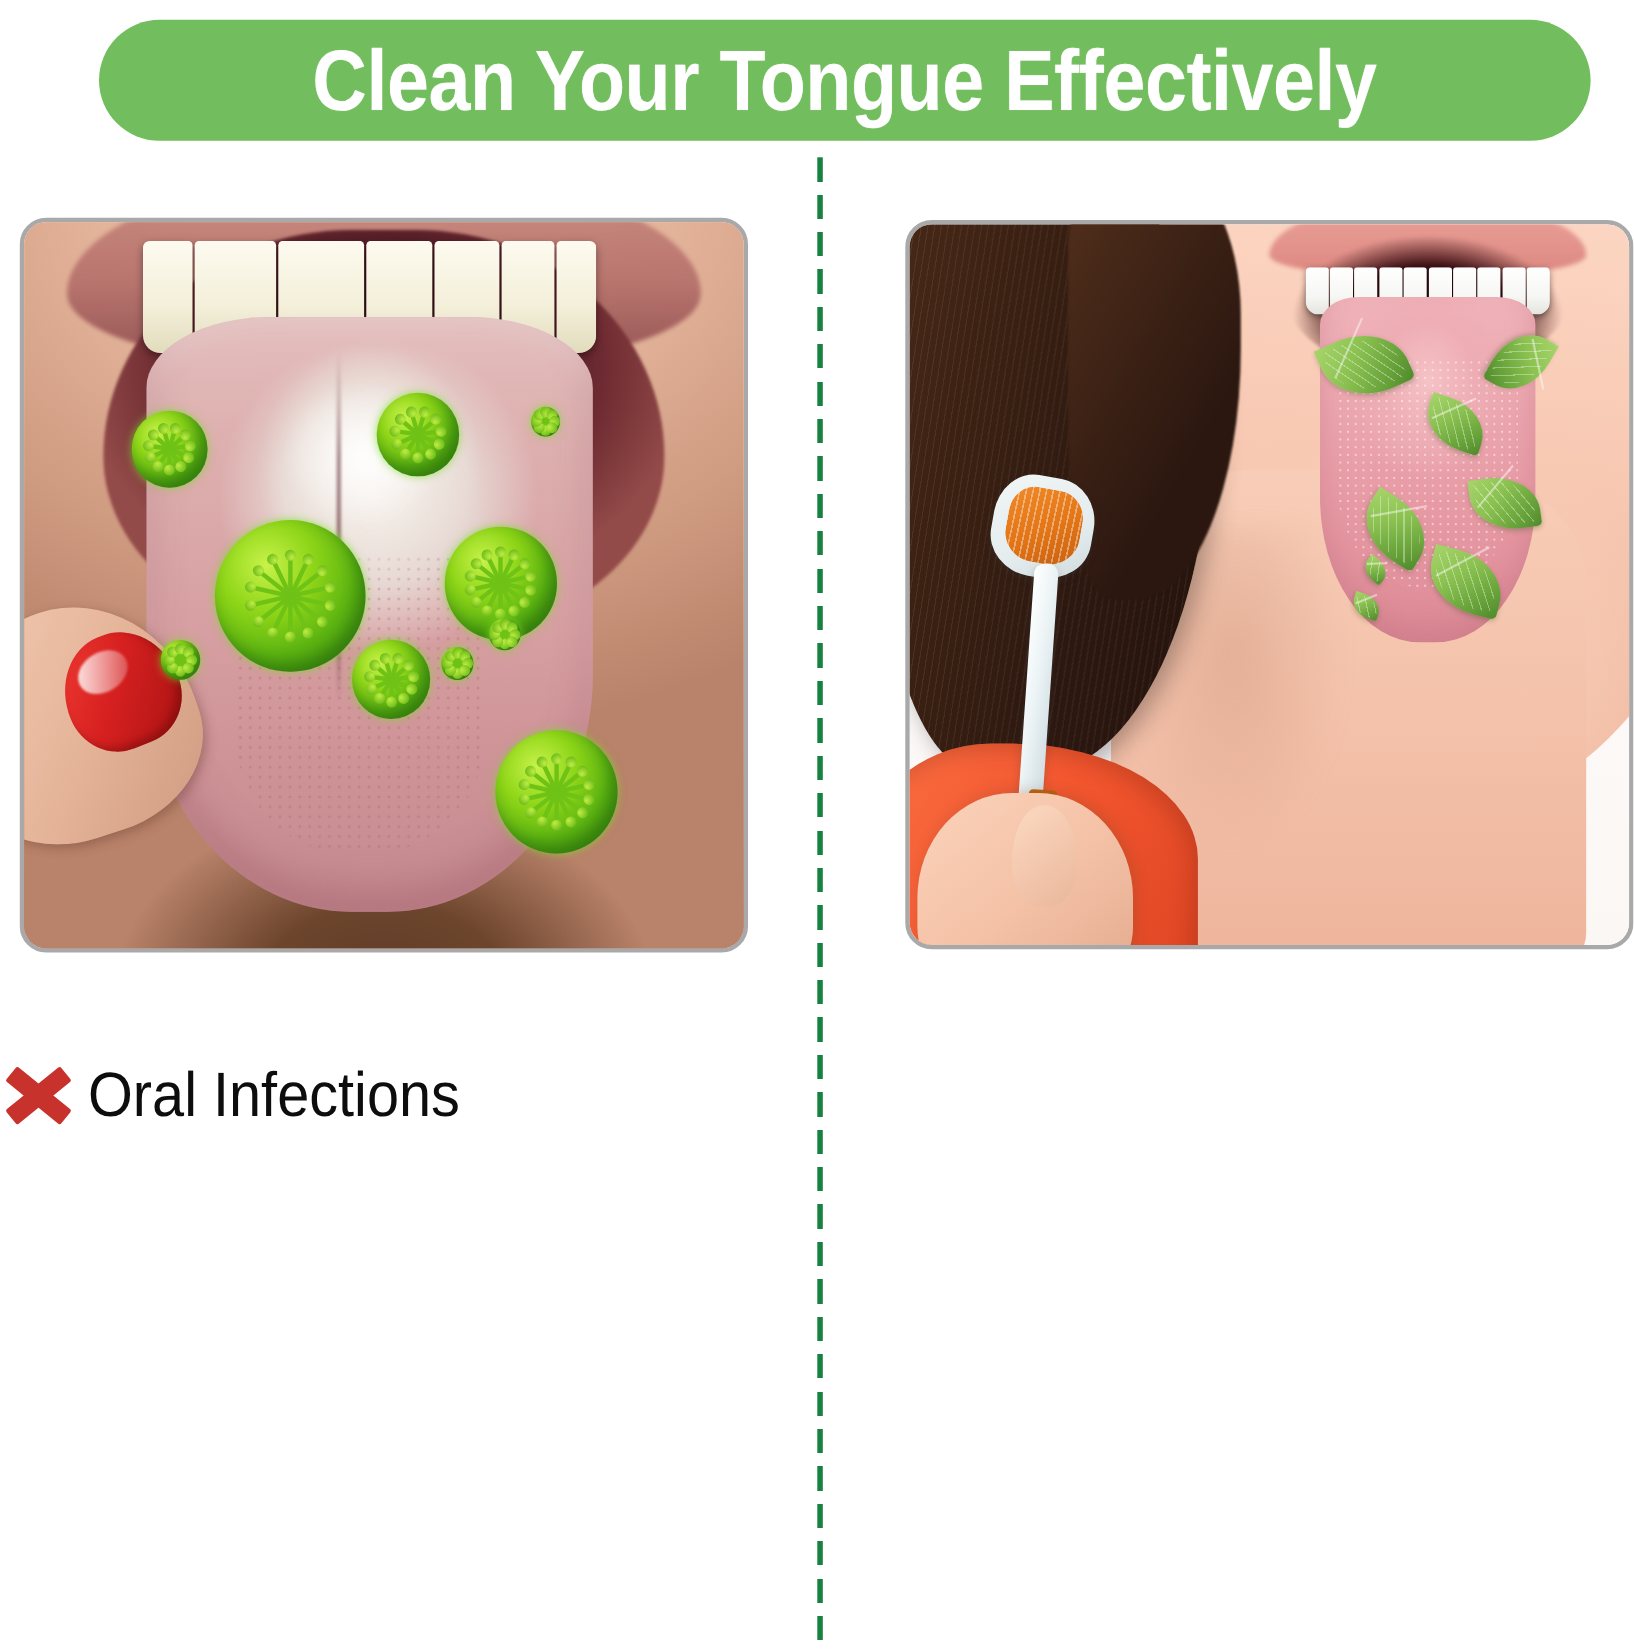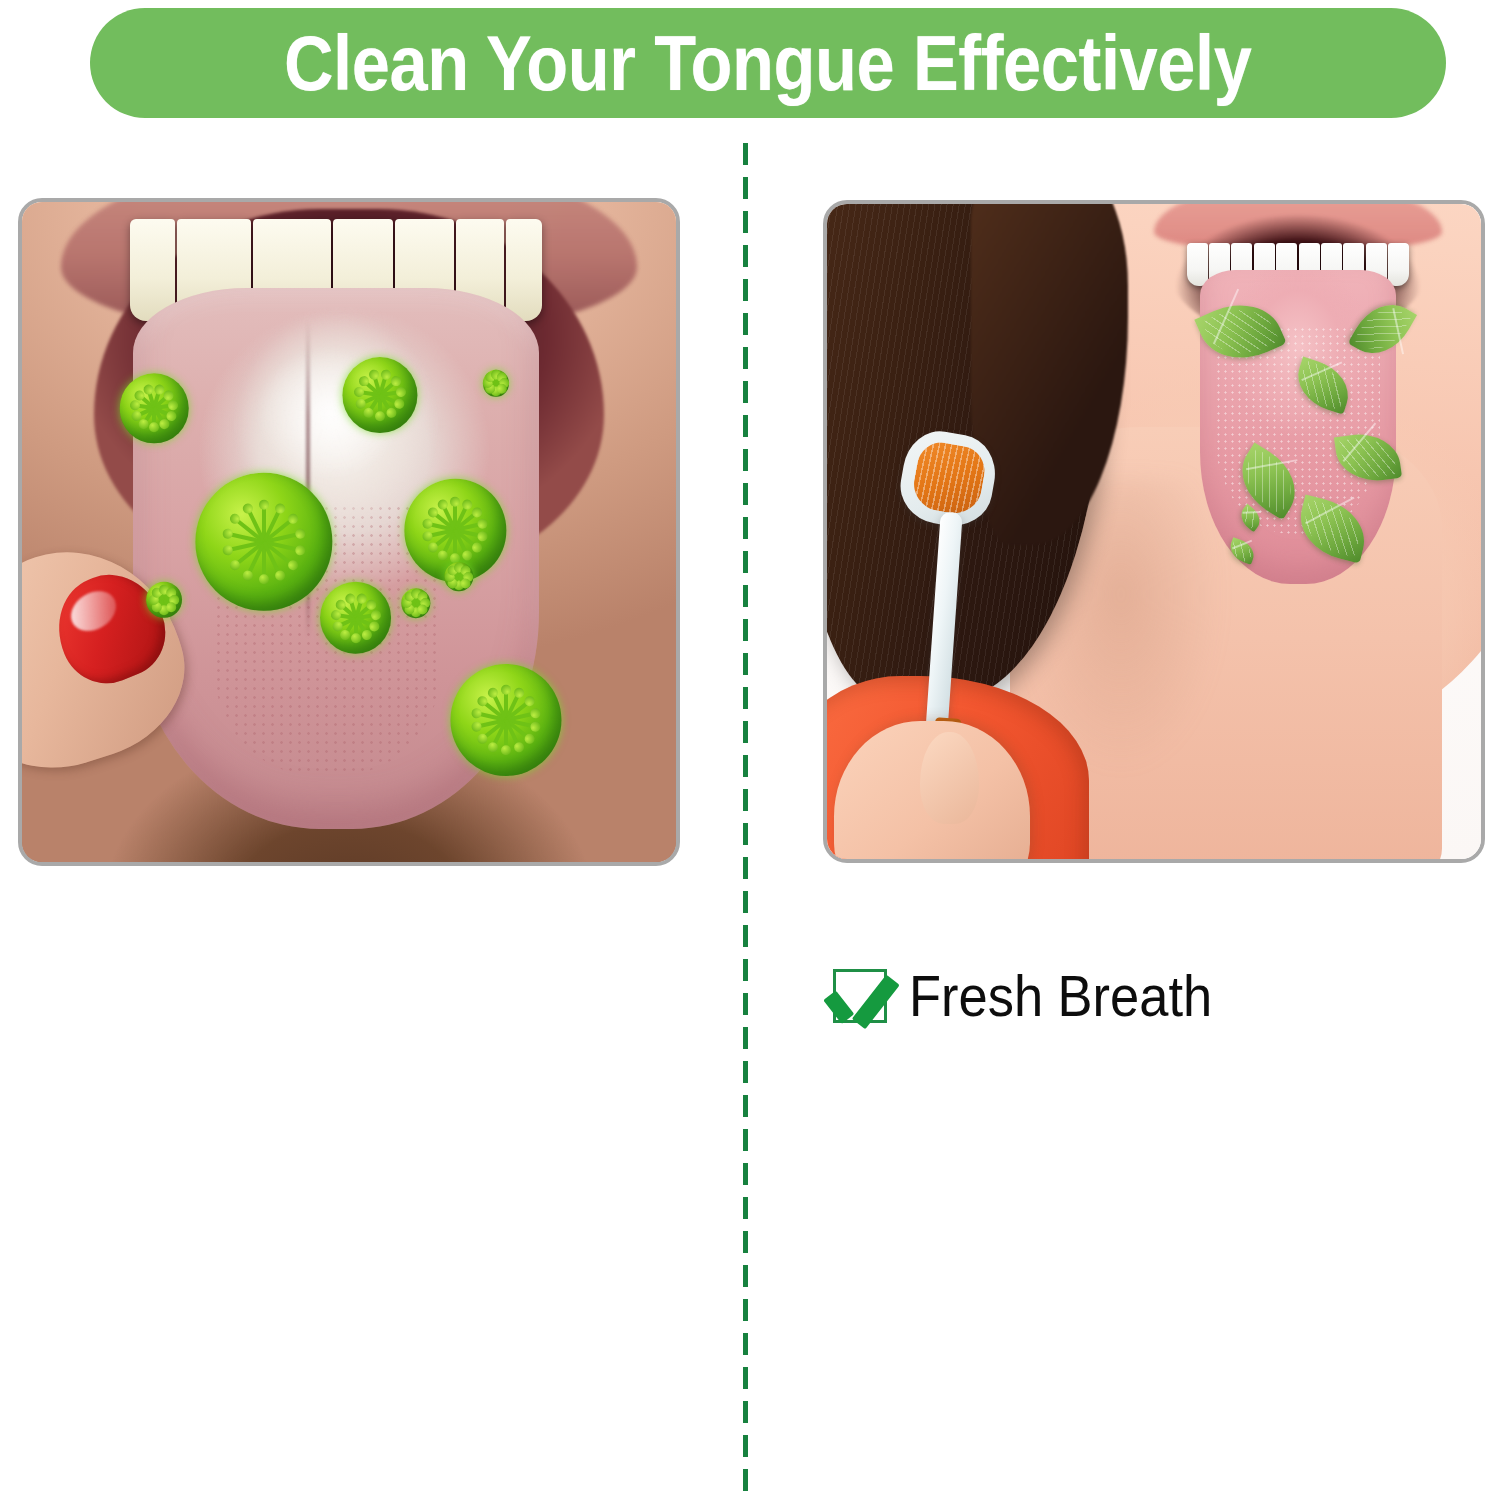--- a/index.html
+++ b/index.html
@@ -7,21 +7,21 @@
     width:1485px;height:1500px;
     background:#ffffff;
     font-family:"Liberation Sans","DejaVu Sans",sans-serif;
     overflow:hidden;
     position:relative;
   }
   .stage{position:absolute;left:0;top:0;width:1485px;height:1500px;}
 
   
   .banner{
-    position:absolute;left:90px;top:8px;width:1356px;height:110px;
+    position:absolute;left:90px;top:18px;width:1356px;height:110px;
     background:#72bd5d;border-radius:58px;
     display:flex;align-items:center;justify-content:center;
   }
   .banner-title{
     color:#ffffff;font-size:78px;line-height:78px;font-weight:bold;
     letter-spacing:-0.5px;
     transform:scaleX(0.88);transform-origin:center;
     white-space:nowrap;
     text-shadow:0 0 1px rgba(255,255,255,.5);
   }
@@ -528,27 +528,25 @@
           <div class="leaf s" style="left: 61.5%; top: 51.5%; width: 4%; height: 3.12%; transform: rotate(20deg);"></div>
         </div>
       <div class="scr-head"></div>
       <div class="scr-handle"></div>
       <div class="scr-tip"></div>
       <div class="rhand"></div>
     </div>
   </div>
 
   <div class="col" id="list-left">
-  </div>
-
-  <div class="col" id="list-right">
     <div class="row">
-      <div class="checkbox">
-          <div class="tick">
-            <span></span>
-            <span></span>
-          </div>
+      <div class="xmark">
+          <span></span>
+          <span></span>
         </div>
-      <div class="rtext">Fresh Breath</div>
+      <div class="rtext">Oral Infections</div>
     </div>
   </div>
 
+  <div class="col" id="list-right">
+  </div>
+
 </div>
 
 </body></html>

